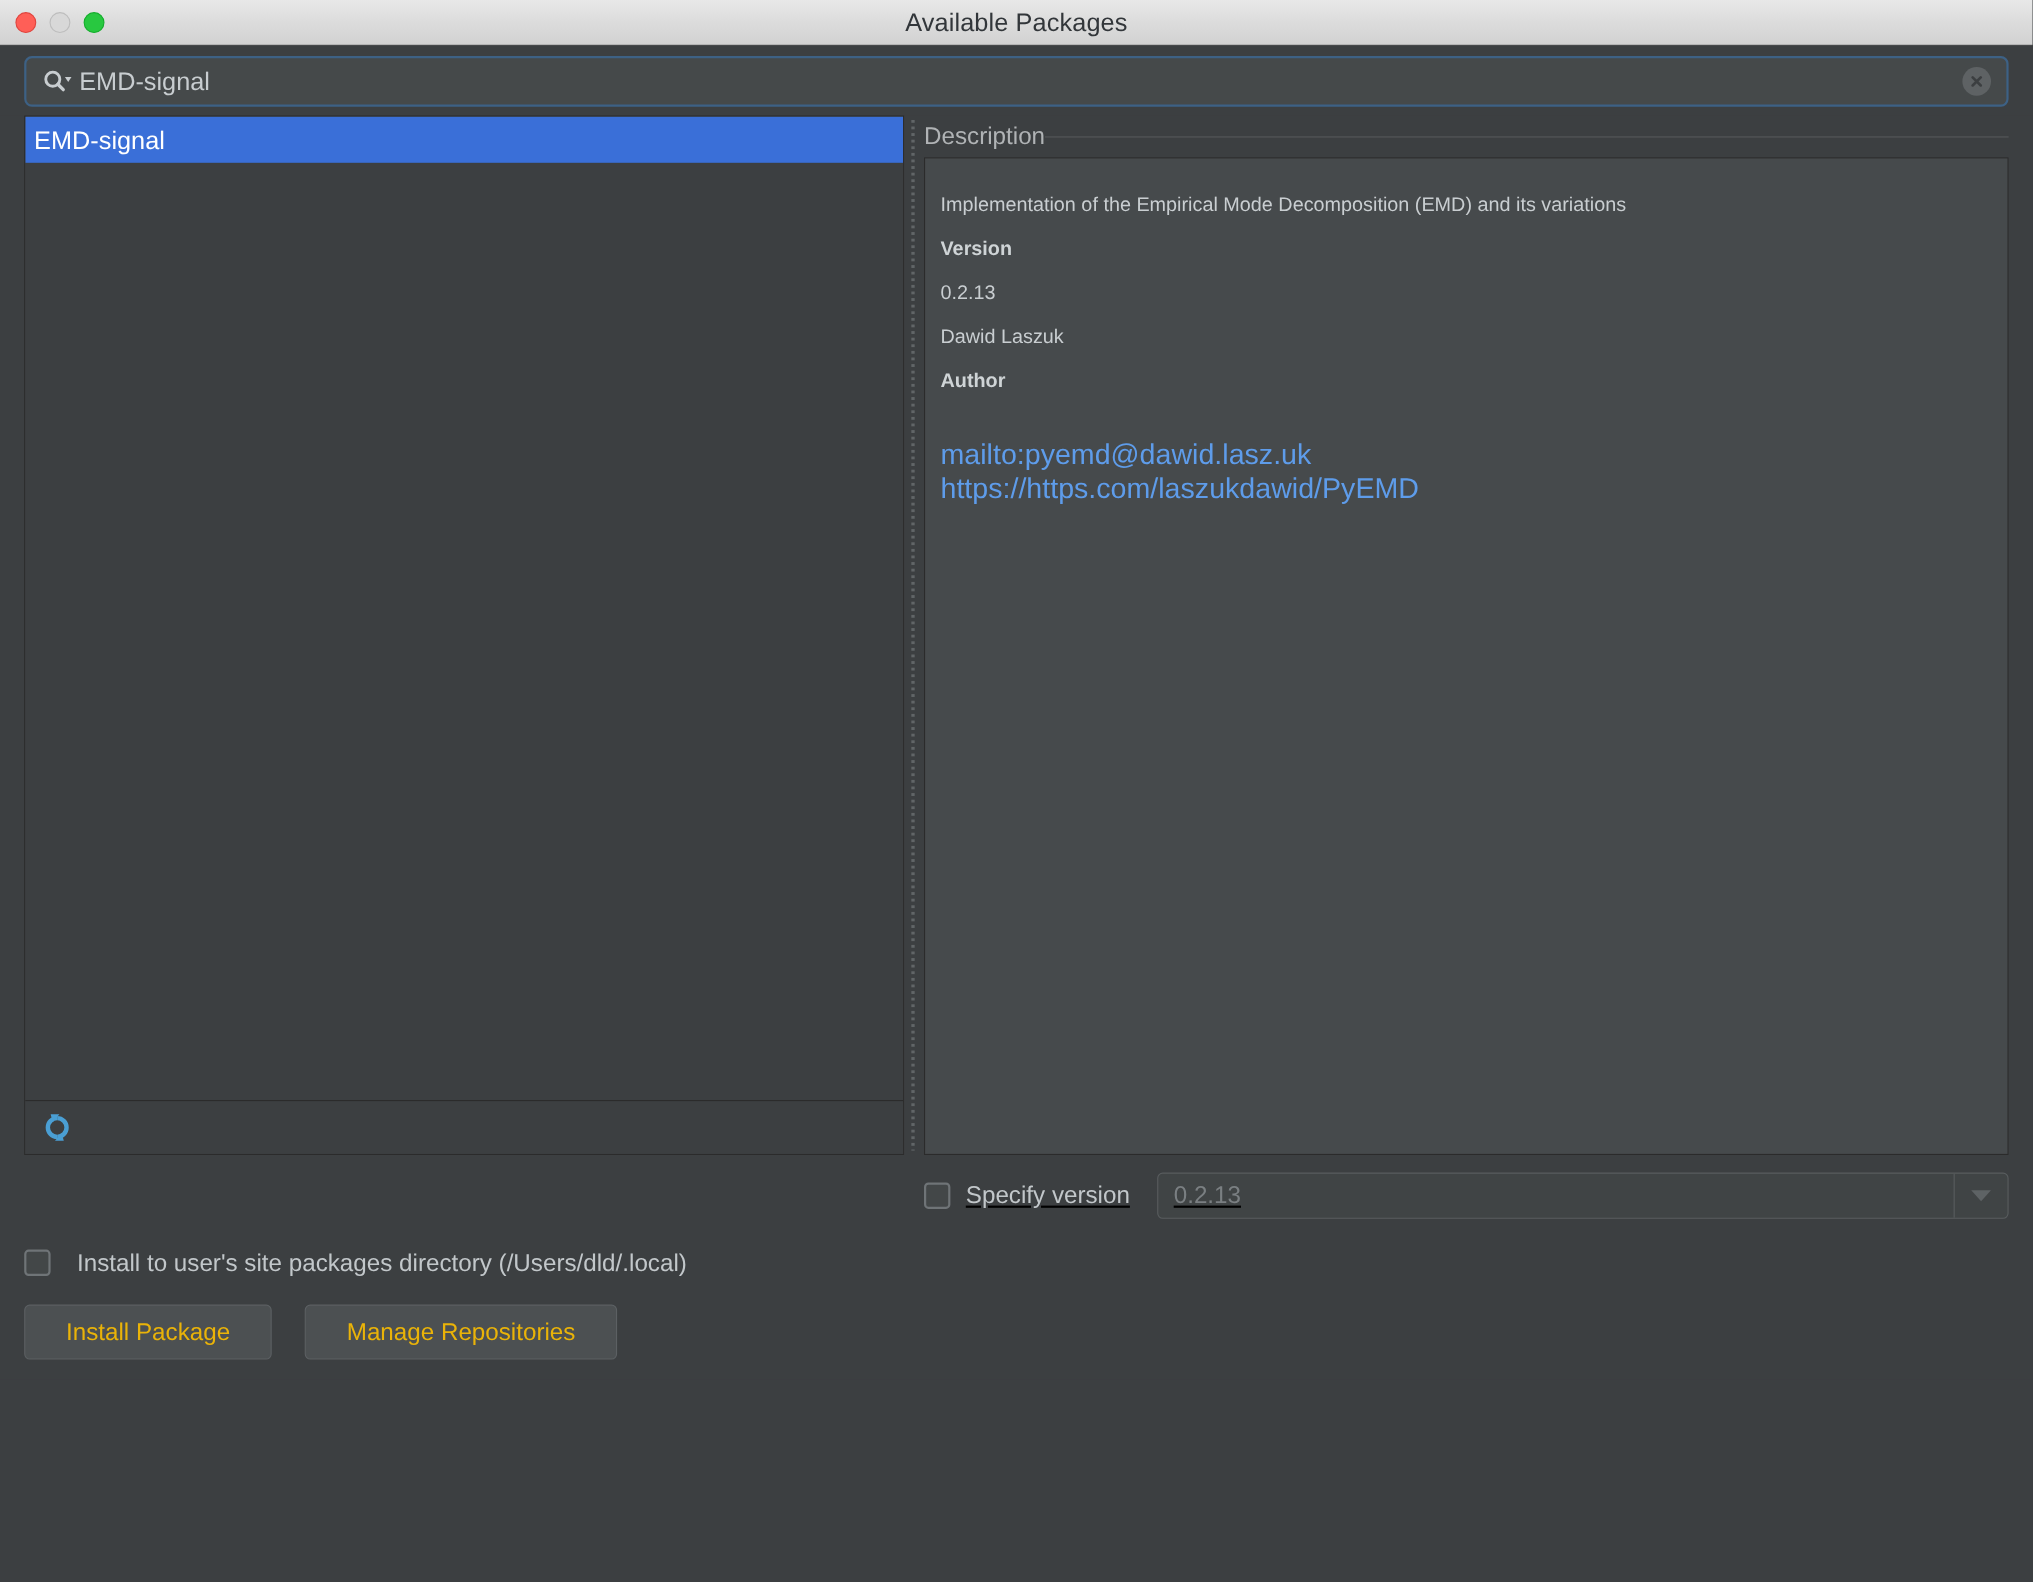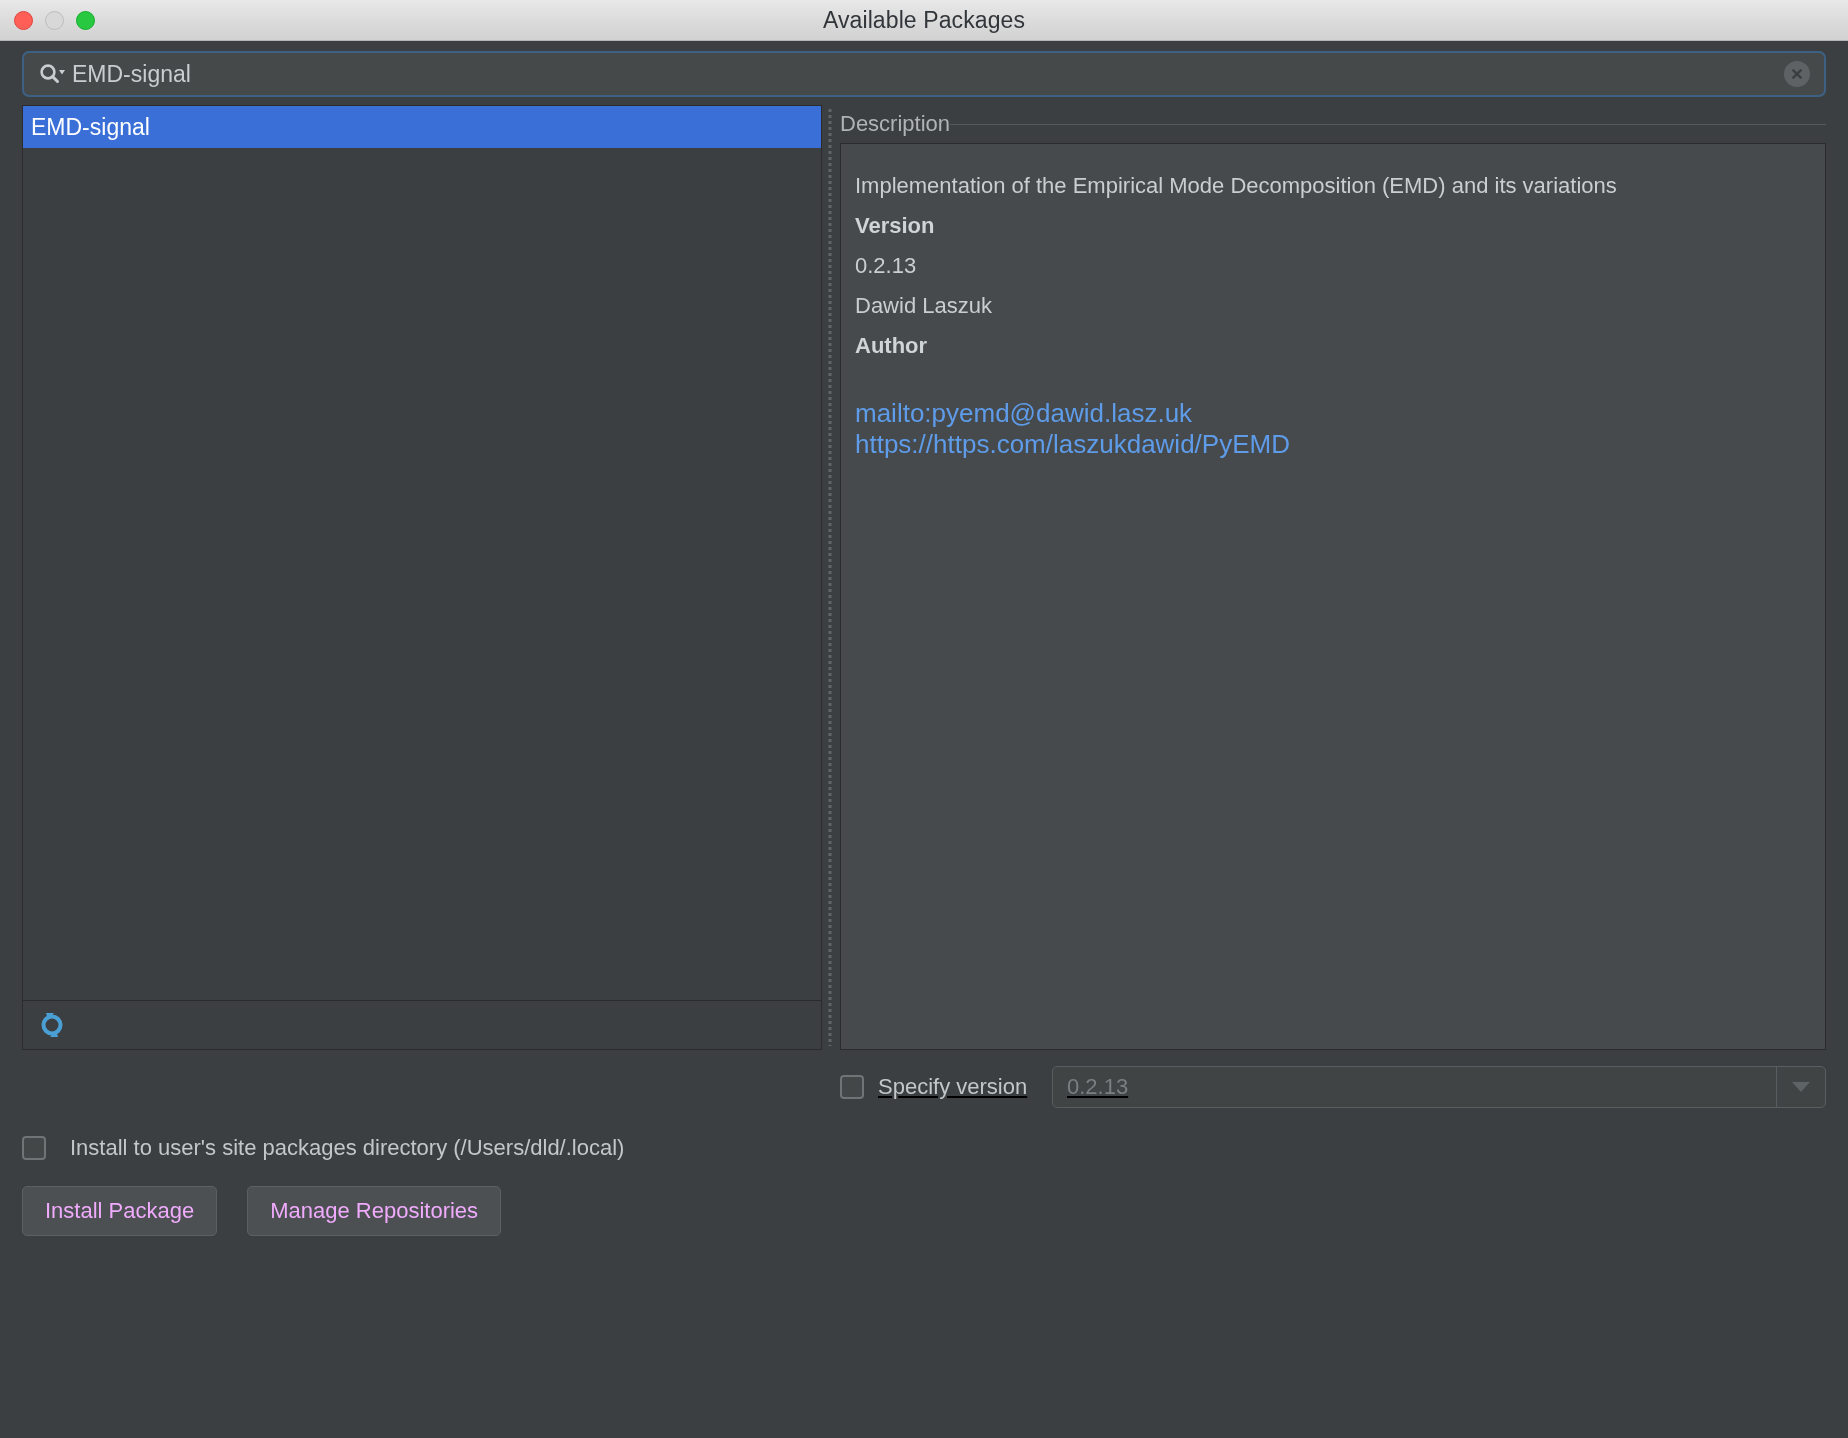--- a/index.html
+++ b/index.html
@@ -202,21 +202,21 @@
   .desc-body {
     flex: 1 1 auto;
     border: 1px solid #2b2b2b;
     background: #464a4c;
     box-sizing: border-box;
     padding: 22px 14px 14px 14px;
     overflow: hidden;
     min-height: 0;
   }
   .desc-line {
-    font-size: 22px;
+    font-size: 18px;
     color: #c9ced1;
     line-height: 40px;
     white-space: nowrap;
     overflow: hidden;
   }
   .desc-line.label { font-weight: bold; color: #cfd4d6; }
   .desc-spacer { height: 32px; }
   .desc-link {
     font-size: 26px;
     color: #5e9cea;
@@ -320,25 +320,25 @@
   }
   .button-row {
     display: flex;
     align-items: center;
     gap: 30px;
     margin-top: 16px;
   }
   .btn {
     height: 50px;
     box-sizing: border-box;
-    padding: 0 22px;
+    padding: 0 37px;
     background: #4c5052;
     border: 1px solid #5c6063;
     border-radius: 5px;
-    color: #f0abfc;
+    color: #eab308;
     font-size: 22px;
     font-family: "Liberation Sans", sans-serif;
     cursor: pointer;
     display: flex;
     align-items: center;
     justify-content: center;
     white-space: nowrap;
   }
 </style>
 </head>

